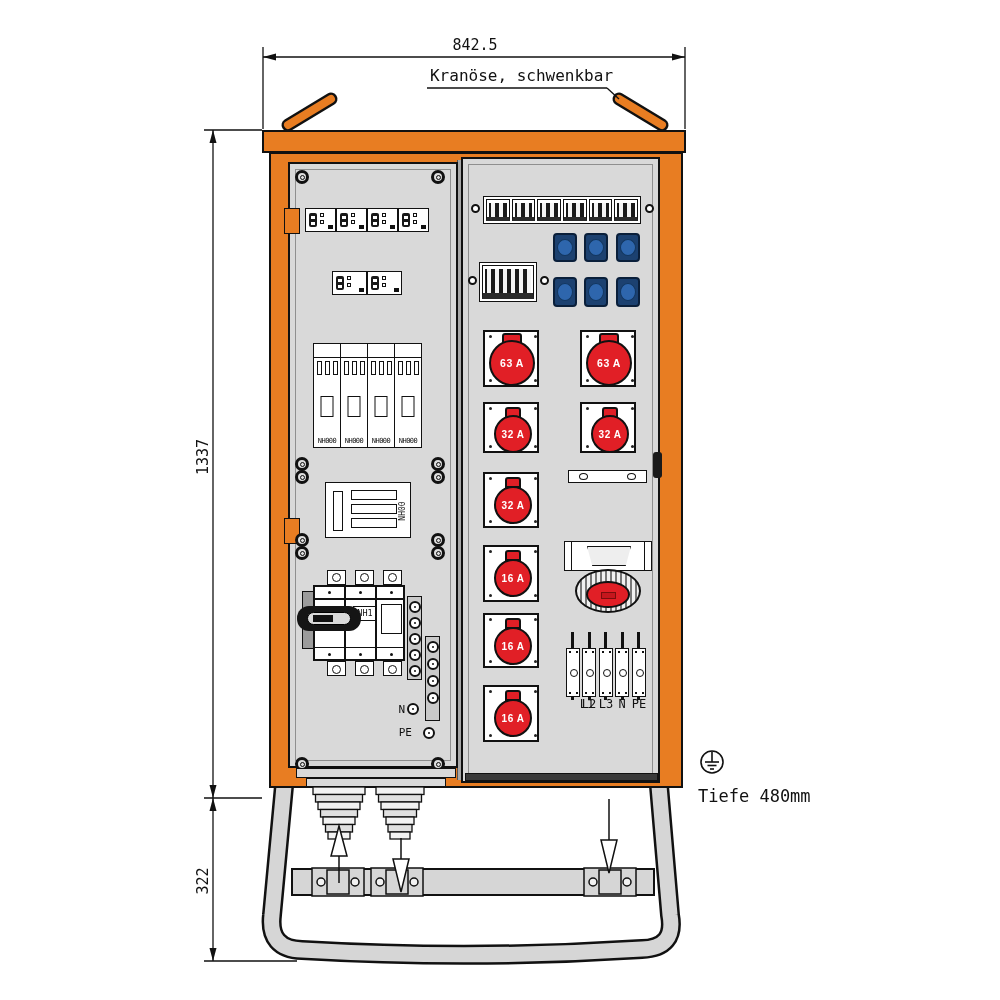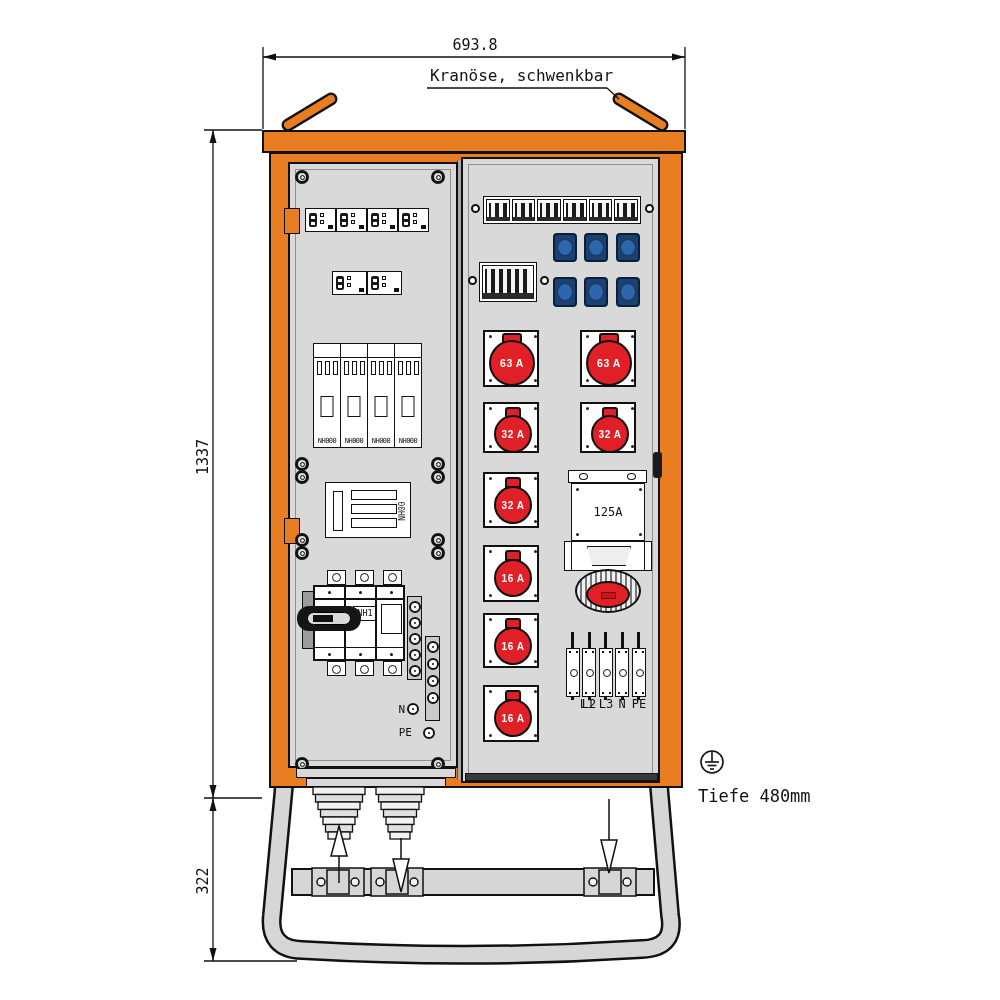--- a/index.html
+++ b/index.html
@@ -334,23 +334,20 @@
     <div class="cap" style="left:20px;top:3px;width:16px;height:11px"></div>
     <div class="a cee" style="left:9px;top:11px;width:38px;height:38px">
         <span>32 A</span>
       </div>
   </div>
 
   <div class="a" style="left:568px;top:470px;width:79px;height:13px;background:#fff;border:1.5px solid #111;z-index:3">
     <i class="a" style="left:10px;top:2px;width:9px;height:7px;border:1.5px solid #111;border-radius:50%;background:#fff"></i>
     <i class="a" style="left:58px;top:2px;width:9px;height:7px;border:1.5px solid #111;border-radius:50%;background:#fff"></i>
   </div>
-  <div class="a plate2" style="left:571px;top:483px;width:74px;height:58px;display:flex;align-items:center;justify-content:center;font-size:12px;z-index:3">
-    <span>125A</span>
-  </div>
   <div class="a" style="left:564px;top:541px;width:8px;height:30px;background:#fff;border:1.5px solid #111;z-index:3"></div>
   <div class="a" style="left:644px;top:541px;width:8px;height:30px;background:#fff;border:1.5px solid #111;z-index:3"></div>
   <div class="a" style="left:571px;top:541px;width:74px;height:30px;background:#fff;border:1.5px solid #111;z-index:3">
     <i class="a" style="left:15px;top:4px;width:44px;height:20px;border:1.5px solid #111;background:#eee;clip-path:polygon(0 0,100% 0,88% 100%,12% 100%)"></i>
   </div>
   <div class="a ribbed" style="left:575px;top:569px;width:66px;height:44px;z-index:4"></div>
   <div class="a" style="left:586px;top:581px;width:44px;height:27px;background:#e11f26;border:2px solid #111;border-radius:50%;z-index:5">
     <i class="a" style="left:13px;top:9px;width:15px;height:7px;border:1.5px solid #7a0d0d;background:#c5161d"></i>
   </div>
 
@@ -440,19 +437,19 @@
 
     <g>
       <circle cx="712" cy="762" r="11" fill="none" stroke="#111" stroke-width="1.6"></circle>
       <line x1="712" y1="751.5" x2="712" y2="762" stroke="#111" stroke-width="1.6"></line>
       <line x1="705" y1="762" x2="719" y2="762" stroke="#111" stroke-width="1.6"></line>
       <line x1="707.5" y1="765.5" x2="716.5" y2="765.5" stroke="#111" stroke-width="1.6"></line>
       <line x1="710" y1="769" x2="714" y2="769" stroke="#111" stroke-width="1.6"></line>
     </g>
   </svg>
 
-  <div class="a txt" style="left:430px;top:36px;width:90px;z-index:11">693.8</div>
+  <div class="a txt" style="left:430px;top:36px;width:90px;z-index:11">842.5</div>
   <div class="a txt" style="left:424px;top:66px;width:195px;font-size:16px;z-index:11">Kranöse, schwenkbar</div>
   <div class="a txt rot" style="left:158px;top:448px;width:90px;z-index:11">1337</div>
   <div class="a txt rot" style="left:158px;top:872px;width:90px;z-index:11">322</div>
   <div class="a txt" style="left:698px;top:786px;width:180px;text-align:left;font-size:17px;z-index:11">Tiefe 480mm</div>
 
 </div>
 
 </body></html>

